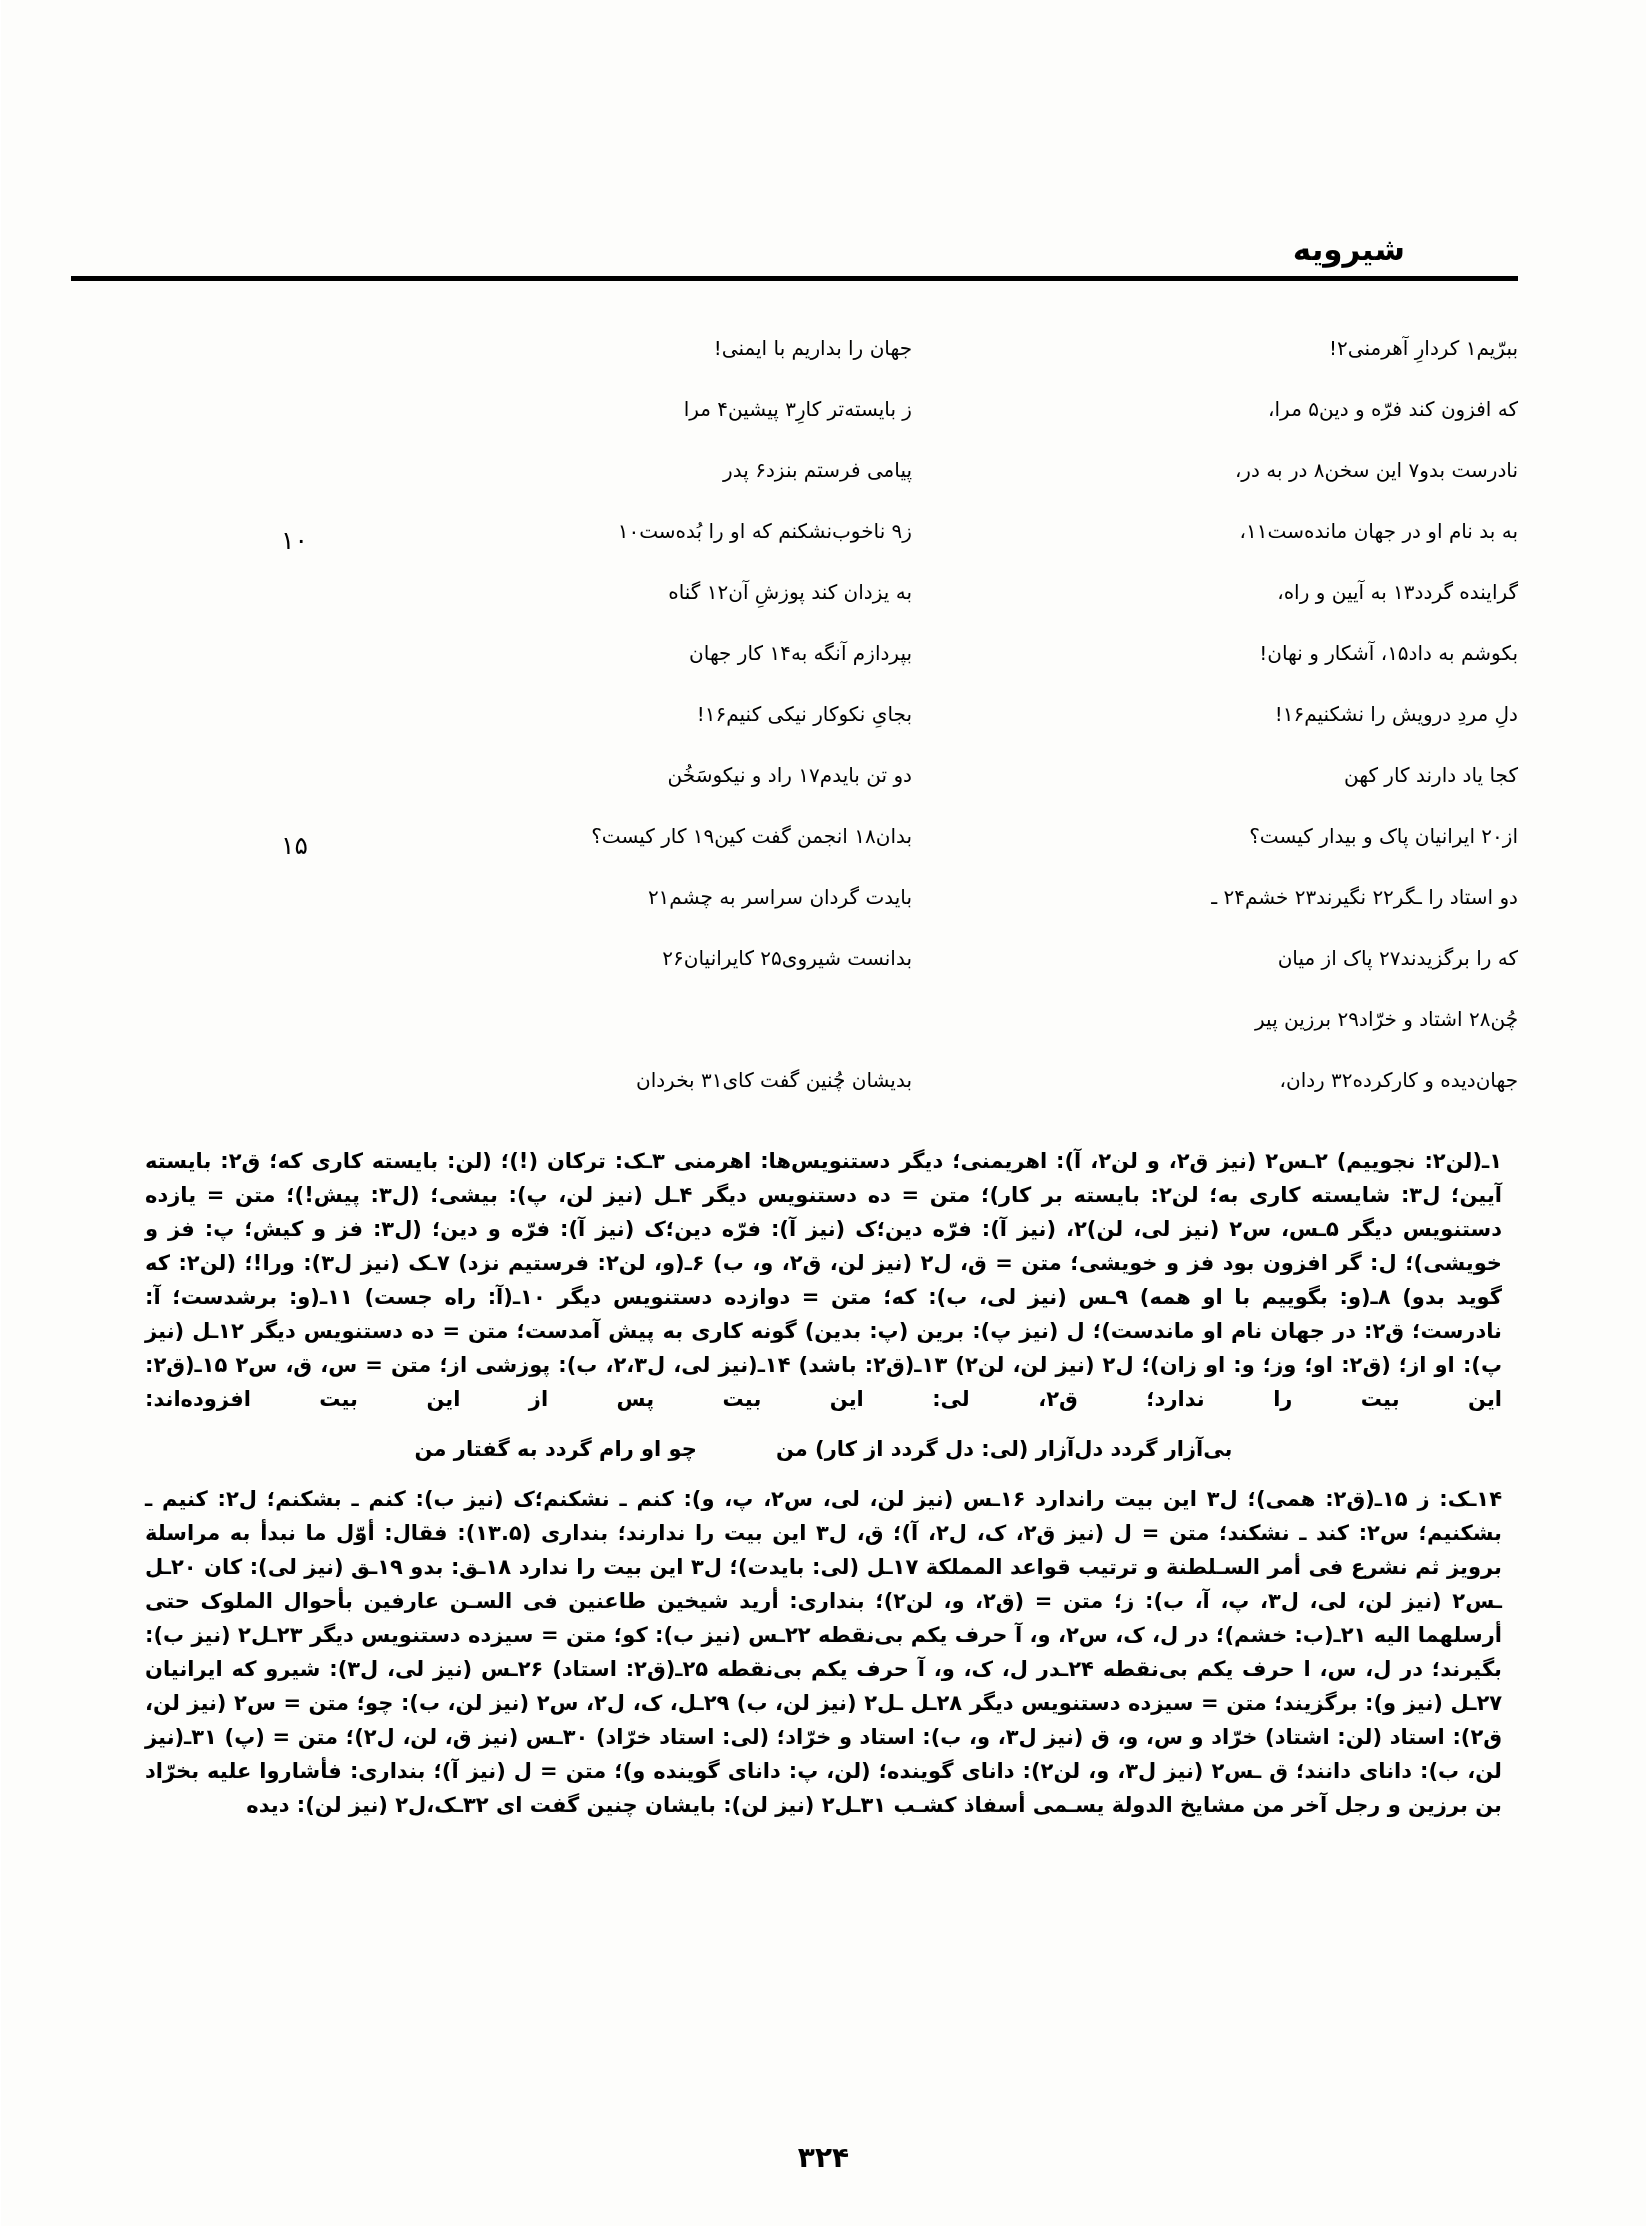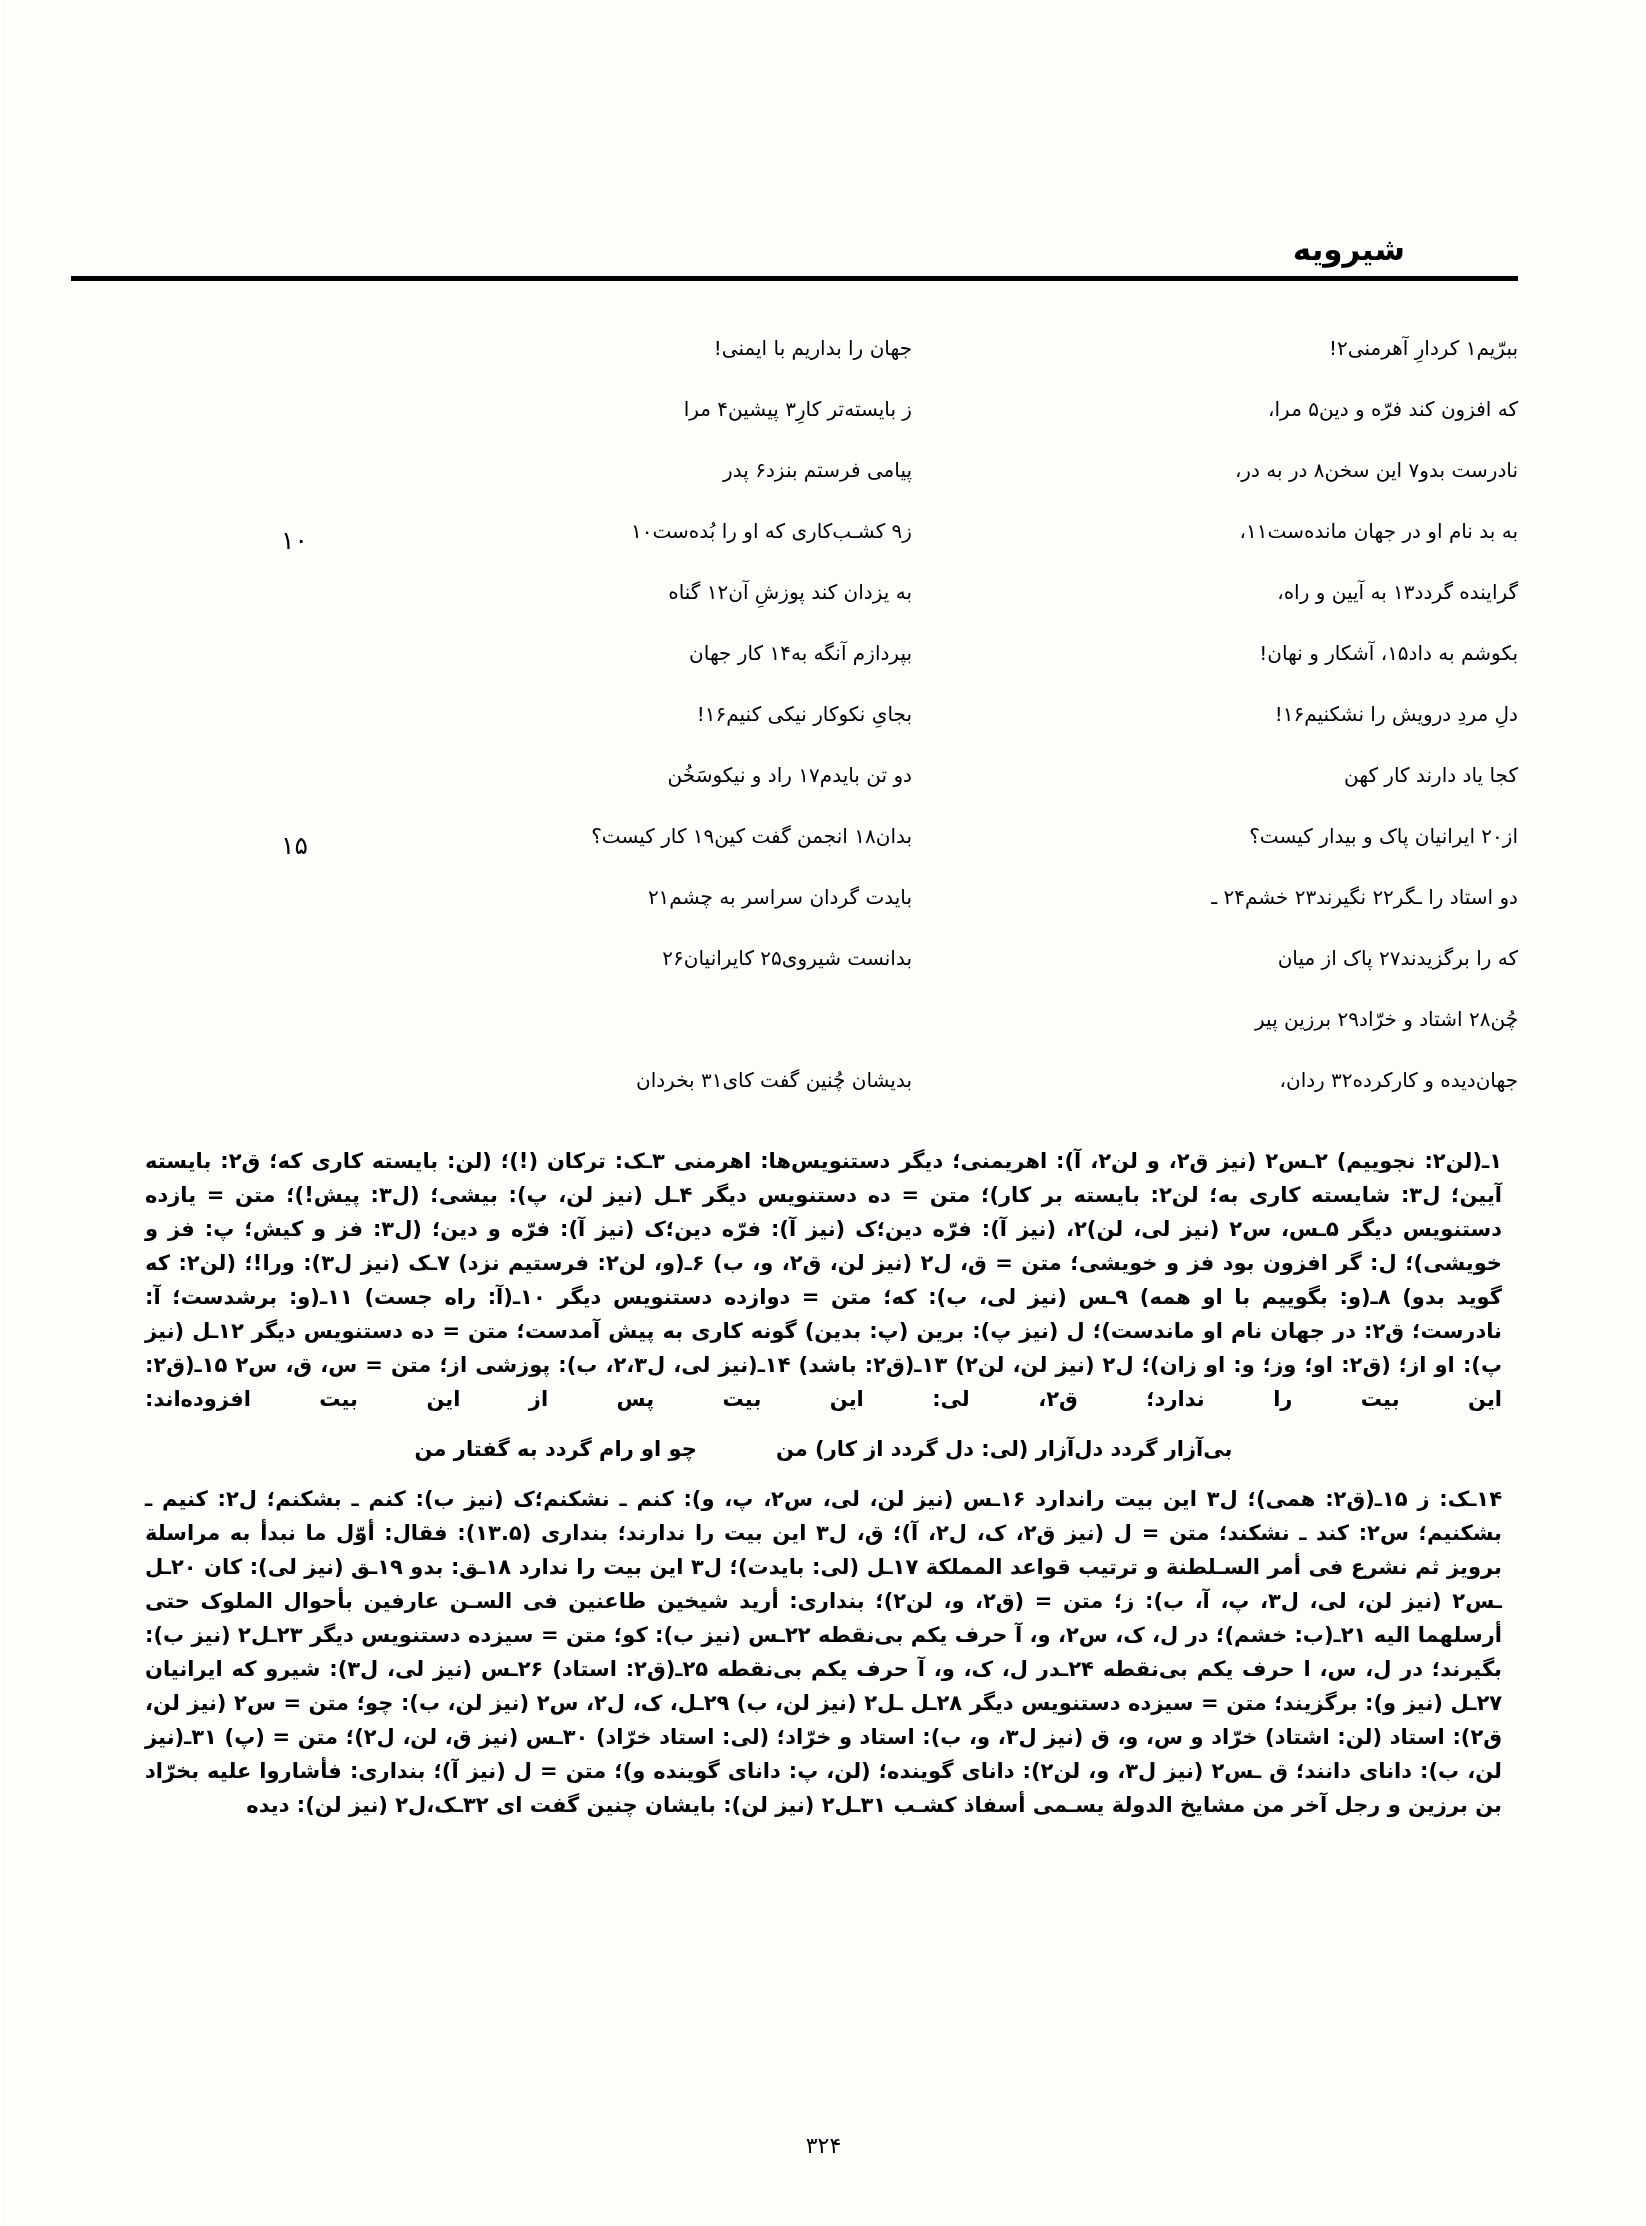--- a/index.html
+++ b/index.html
@@ -120,26 +120,26 @@
   }
   .inset-verse .iv-h {
     display: flex;
     flex-direction: row;
     gap: 24px;
   }
 
   
   .folio {
     position: absolute;
-    bottom: 68px;
+    bottom: 52px;
     left: 0;
     right: 0;
     text-align: center;
-    font-size: 22px;
-    font-weight: normal;
+    font-size: 28px;
+    font-weight: bold;
     letter-spacing: 0.9px;
   }
 </style>
 </head>
 <body>
 
 <div class="page">
 
   <div class="runhead-wrap">
     <div class="runhead">شیرویه</div>
@@ -161,21 +161,21 @@
     </div>
 
     <div class="verse-row">
       <div class="hemi hemi-a">نادرست بدو۷ این سخن۸ در به در،</div>
       <div class="hemi hemi-b">پیامی فرستم بنزد۶ پدر</div>
       <div class="line-num"></div>
     </div>
 
     <div class="verse-row">
       <div class="hemi hemi-a">به بد نام او در جهان مانده‌ست۱۱،</div>
-      <div class="hemi hemi-b">ز۹ کشـب‌کاری که او را بُده‌ست۱۰</div>
+      <div class="hemi hemi-b">ز۹ ناخوب‌نشکنم که او را بُده‌ست۱۰</div>
       <div class="line-num">۱۰</div>
     </div>
 
     <div class="verse-row">
       <div class="hemi hemi-a">گراینده گردد۱۳ به آیین و راه،</div>
       <div class="hemi hemi-b">به یزدان کند پوزشِ آن۱۲ گناه</div>
       <div class="line-num"></div>
     </div>
 
     <div class="verse-row">

